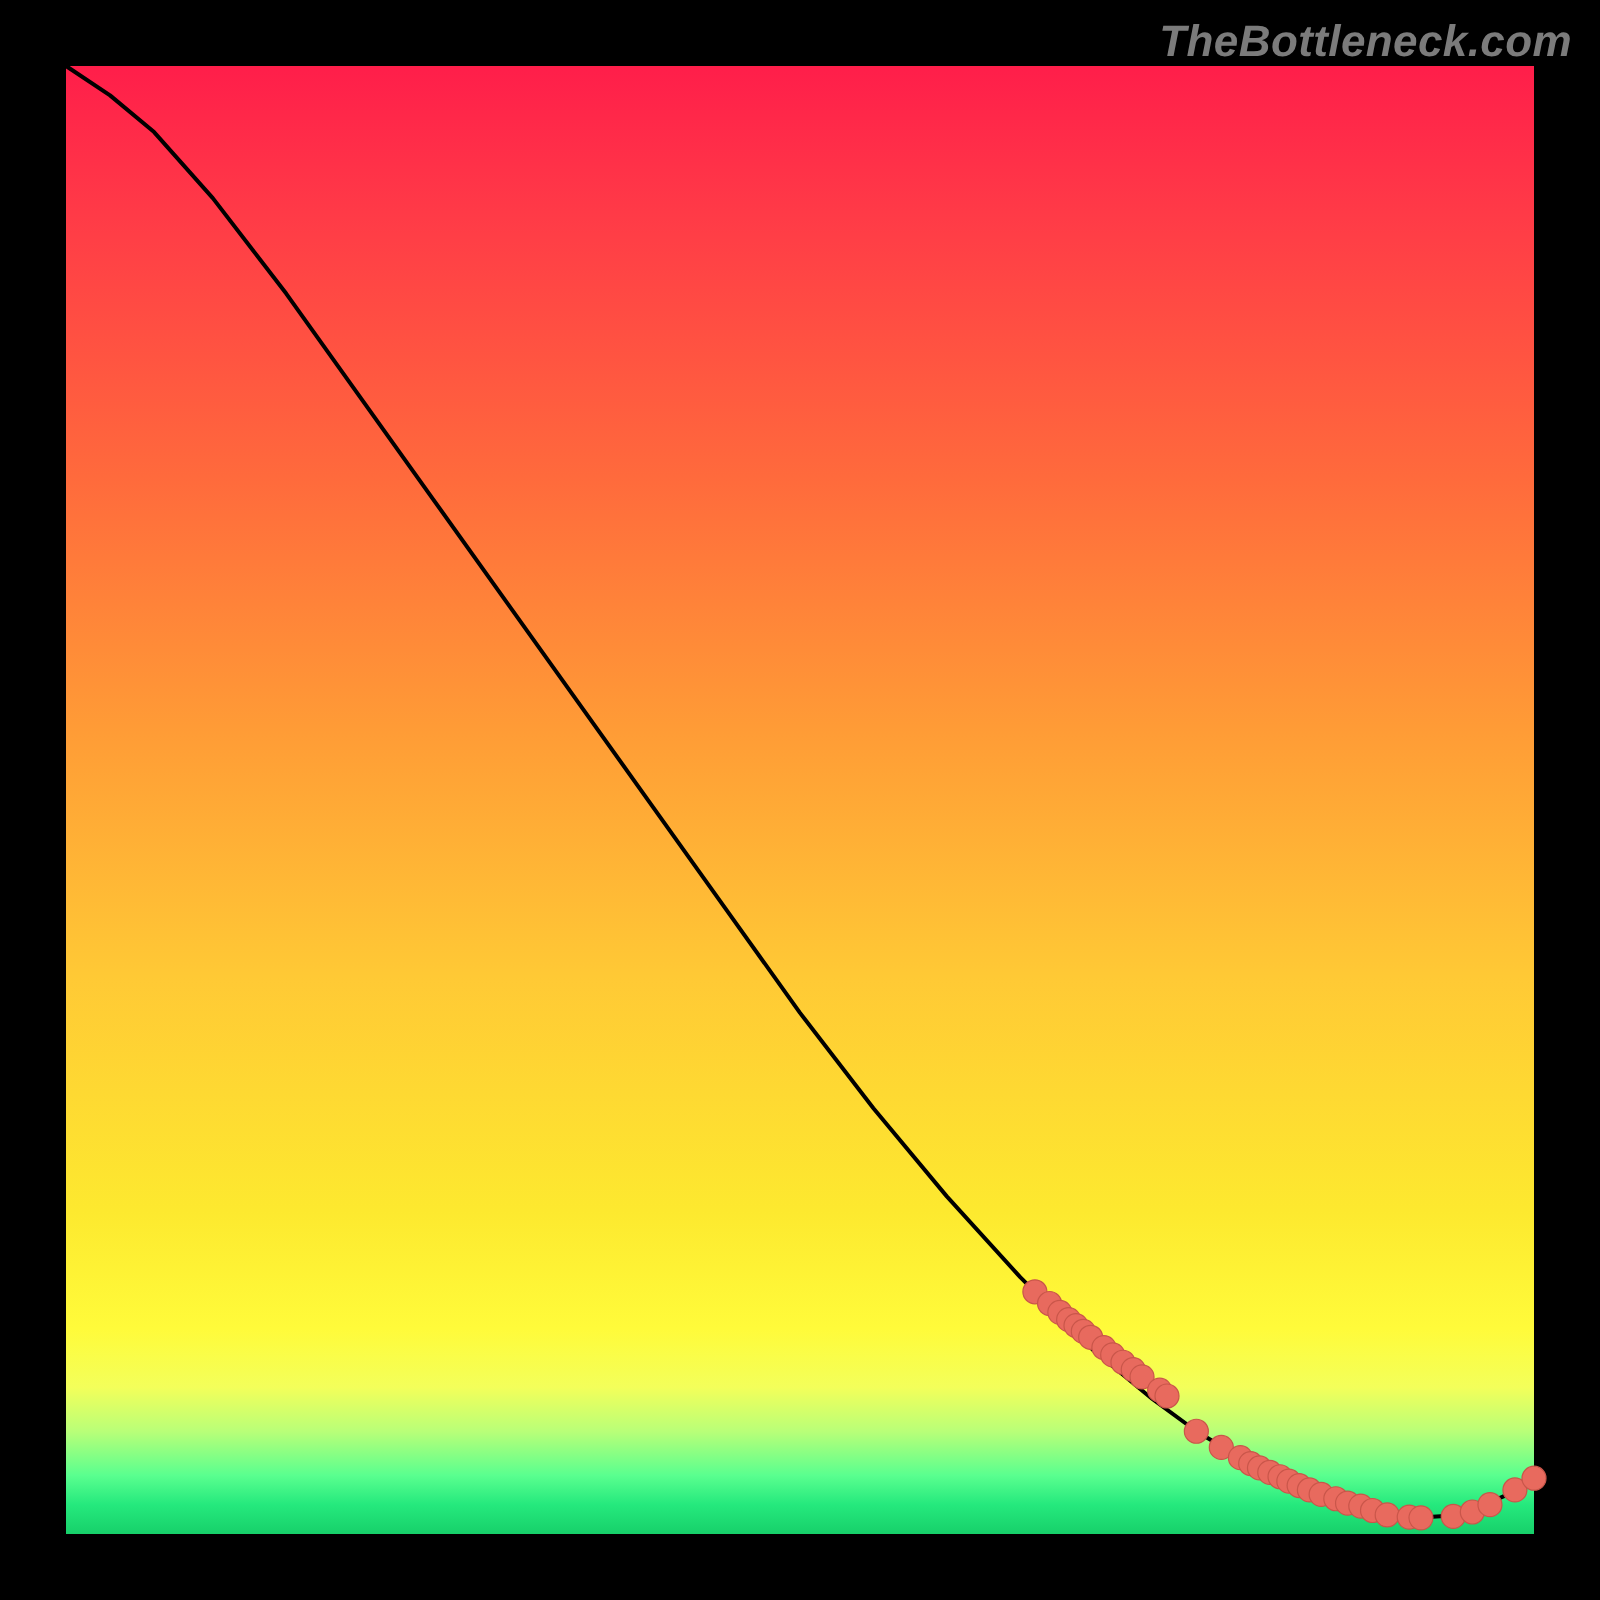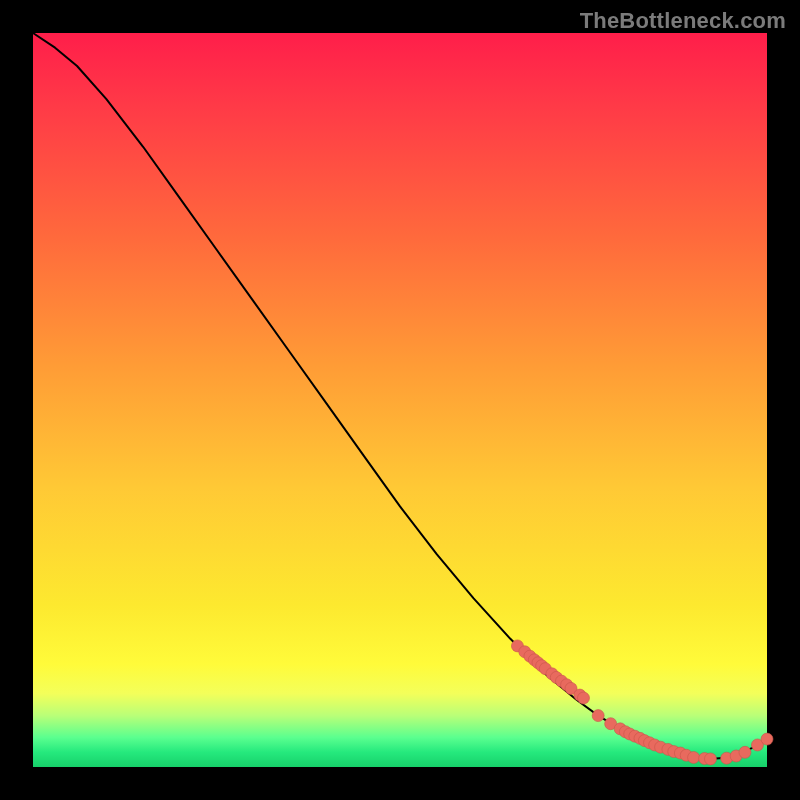--- a/index.html
+++ b/index.html
@@ -8,20 +8,21 @@
     width: 800px;
     height: 800px;
     background: #000;
     overflow: hidden;
   }
   .chart-wrap {
     position: relative;
     width: 800px;
     height: 708px;
     background: #000;
+    font-style: italic;
   }
   .plot-area {
     position: absolute;
     left: 33px;
     top: 33px;
     width: 734px;
     height: 734px;
     
     background: linear-gradient(
       to bottom,

